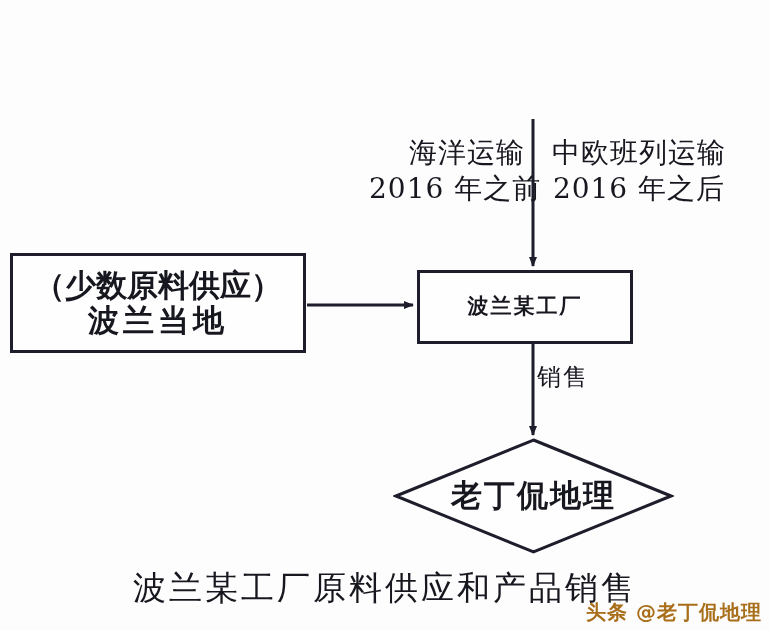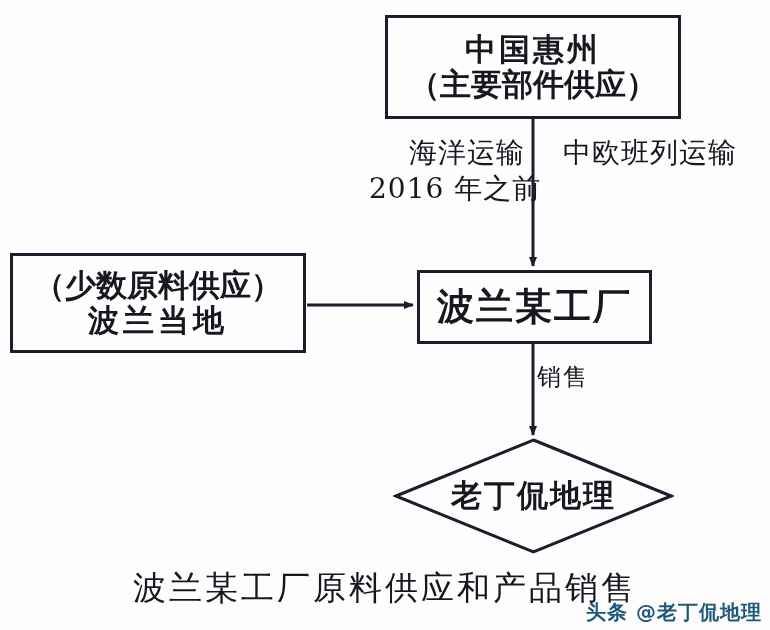--- a/index.html
+++ b/index.html
@@ -45,22 +45,22 @@
   #node-poland-local {
     left: 10px; top: 253px;
     width: 296px; height: 100px;
     font-size: 30px;
   }
   #node-poland-local .node-line.l1 { font-size: 31px; letter-spacing: 4px; }
   #node-poland-local .node-line.l2 { font-size: 31px; letter-spacing: 0px; }
 
   #node-factory {
     left: 417px; top: 270px;
-    width: 235px; height: 74px;
-    font-size: 37px;
+    width: 216px; height: 74px;
+    font-size: 21px;
   }
   #node-factory .node-line { letter-spacing: 2px; }
 
   
   #node-market {
     position: absolute;
     left: 393px; top: 437px;
     width: 281px; height: 118px;
   }
   #node-market svg { display: block; }
@@ -95,21 +95,21 @@
   }
   #label-sea {
     left: 369px; top: 135px;
     width: 156px;
     text-align: right;
     font-size: 28px;
   }
   #label-rail {
     left: 541px; top: 135px;
     width: 196px;
-    text-align: right;
+    text-align: center;
     font-size: 28px;
   }
   #label-sell {
     left: 537px; top: 362px;
     font-size: 24px;
     letter-spacing: 2px;
   }
   .edge-label .yr {
     font-family: "DejaVu Serif", "Liberation Serif", serif;
   }
@@ -125,21 +125,21 @@
     letter-spacing: 3px;
     white-space: nowrap;
   }
 
   
   #watermark {
     position: absolute;
     right: 8px; bottom: 4px;
     font-size: 20px;
     font-weight: 700;
-    color: #0c4a6e;
+    color: #a16207;
     opacity: 0.92;
     letter-spacing: 1px;
     white-space: nowrap;
   }
 </style>
 </head>
 <body>
 
 <div id="canvas">
 
@@ -150,24 +150,20 @@
       </marker>
     </defs>
 
     <line x1="533" y1="119" x2="533" y2="266" stroke="#1d1d2c" stroke-width="3" marker-end="url(#arrow)"></line>
 
     <line x1="307" y1="305" x2="413" y2="305" stroke="#1d1d2c" stroke-width="3" marker-end="url(#arrow)"></line>
 
     <line x1="533" y1="344" x2="533" y2="435" stroke="#1d1d2c" stroke-width="3" marker-end="url(#arrow)"></line>
   </svg>
 
-  <div class="node-box" id="node-china">
-    <div class="node-line l1">中国惠州</div>
-    <div class="node-line l2">（主要部件供应）</div>
-  </div>
 
   <div class="node-box" id="node-poland-local">
     <div class="node-line l2">（少数原料供应）</div>
     <div class="node-line l1">波兰当地</div>
   </div>
 
   <div class="node-box" id="node-factory">
     <div class="node-line">波兰某工厂</div>
   </div>
 
@@ -178,20 +174,21 @@
     <div class="diamond-label">老丁侃地理</div>
   </div>
 
   <div class="edge-label" id="label-sea">
     <div>海洋运输</div>
     <div class="yr">2016 年之前</div>
   </div>
 
   <div class="edge-label" id="label-rail">
     <div>中欧班列运输</div>
+    <div class="yr">2016 年之后</div>
   </div>
 
   <div class="edge-label" id="label-sell">销售</div>
 
   <div id="caption">波兰某工厂原料供应和产品销售</div>
 
   <div id="watermark">头条 @老丁侃地理</div>
 
 </div>
 

